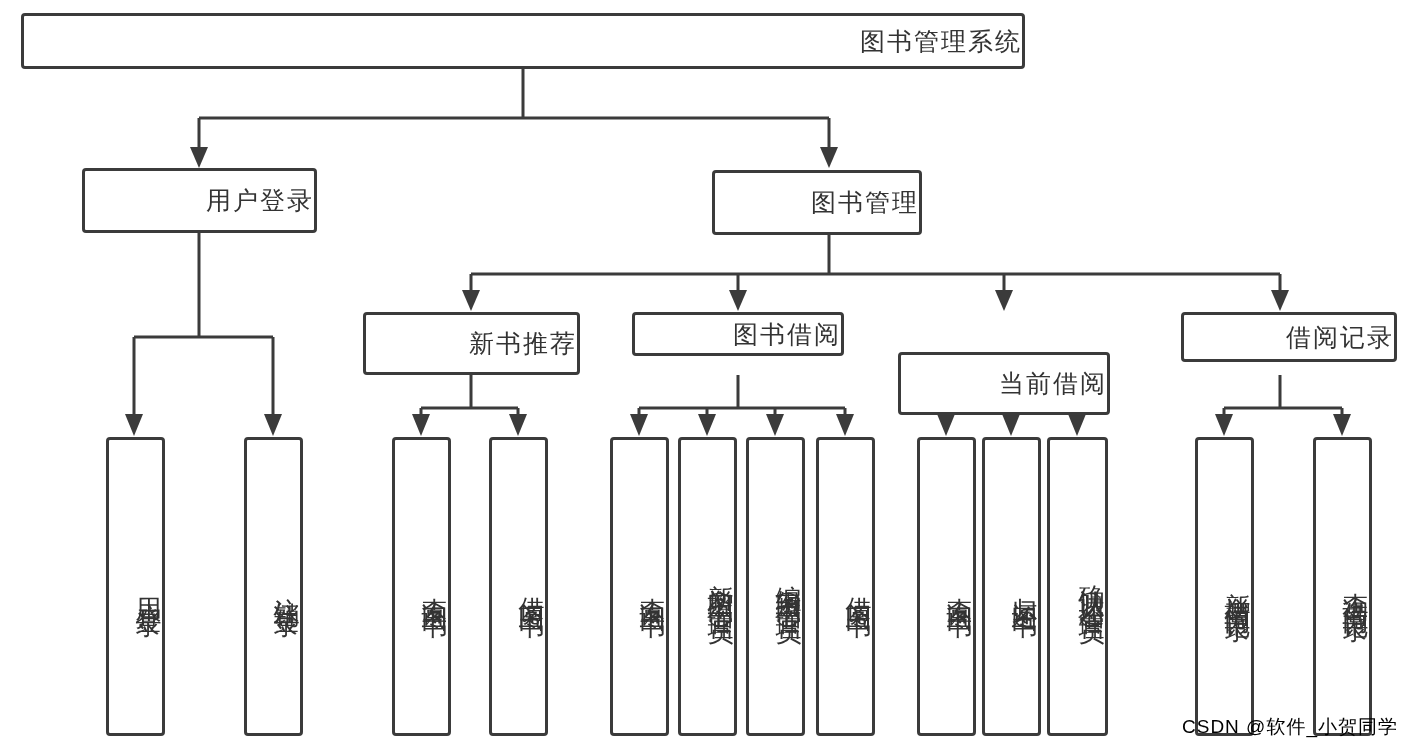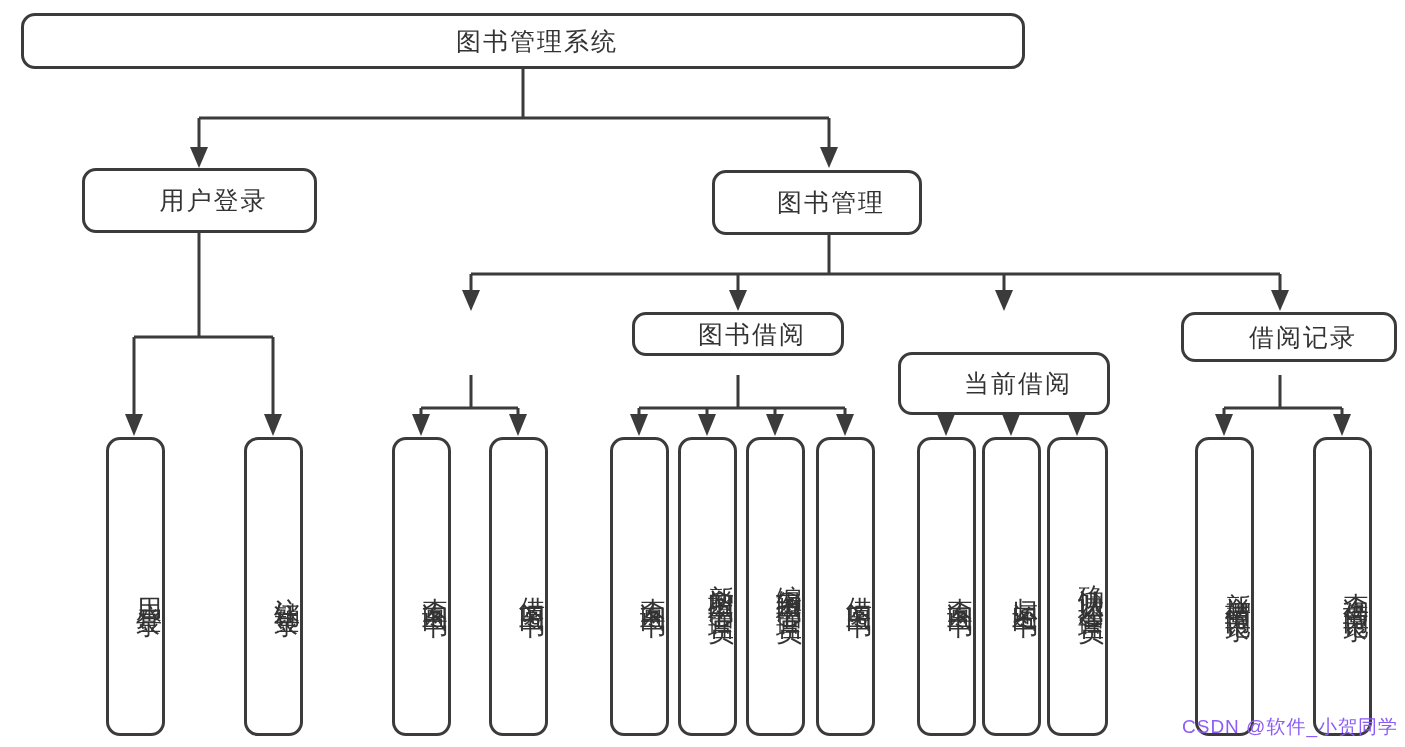--- a/index.html
+++ b/index.html
@@ -18,25 +18,25 @@
   .wires {
     position: absolute;
     left: 0;
     top: 0;
     pointer-events: none;
   }
   .box {
     position: absolute;
     box-sizing: border-box;
     border: 3px solid #3b3b3b;
-    border-radius: 14px;
+    border-radius: 4px;
     background: #ffffff;
     display: flex;
     align-items: center;
-    justify-content: center;
+    justify-content: flex-end;
     color: #333333;
     padding-left: 28px;
   }
   .box .hlabel {
     font-size: 25px;
     letter-spacing: 2px;
     color: #333333;
     white-space: nowrap;
   }
   .box .vlabel {
@@ -72,21 +72,21 @@
   .b-c2 { left: 982px; }
   .b-c3 { left: 1047px; width: 61px; }
   .b-r1 { left: 1195px; }
   .b-r2 { left: 1313px; }
   .watermark {
     position: absolute;
     left: 1182px;
     top: 714px;
     font-size: 19px;
     letter-spacing: 1px;
-    color: #8b5cf6;
+    color: #000000;
     white-space: nowrap;
   }
 </style>
 </head>
 <body>
 
 <div class="stage">
 
   <svg class="wires" width="1405" height="747" viewBox="0 0 1405 747">
     <g stroke="#3b3b3b" stroke-width="3" fill="none">
@@ -136,20 +136,23 @@
     <span class="hlabel">图书管理系统</span>
   </div>
 
   <div class="box b-user">
     <span class="hlabel">用户登录</span>
   </div>
   <div class="box b-mgmt">
     <span class="hlabel">图书管理</span>
   </div>
 
+  <div class="box b-new">
+    <span class="hlabel">新书推荐</span>
+  </div>
   <div class="box b-borrow">
     <span class="hlabel">图书借阅</span>
   </div>
   <div class="box b-cur">
     <span class="hlabel">当前借阅</span>
   </div>
   <div class="box b-rec">
     <span class="hlabel">借阅记录</span>
   </div>
 

